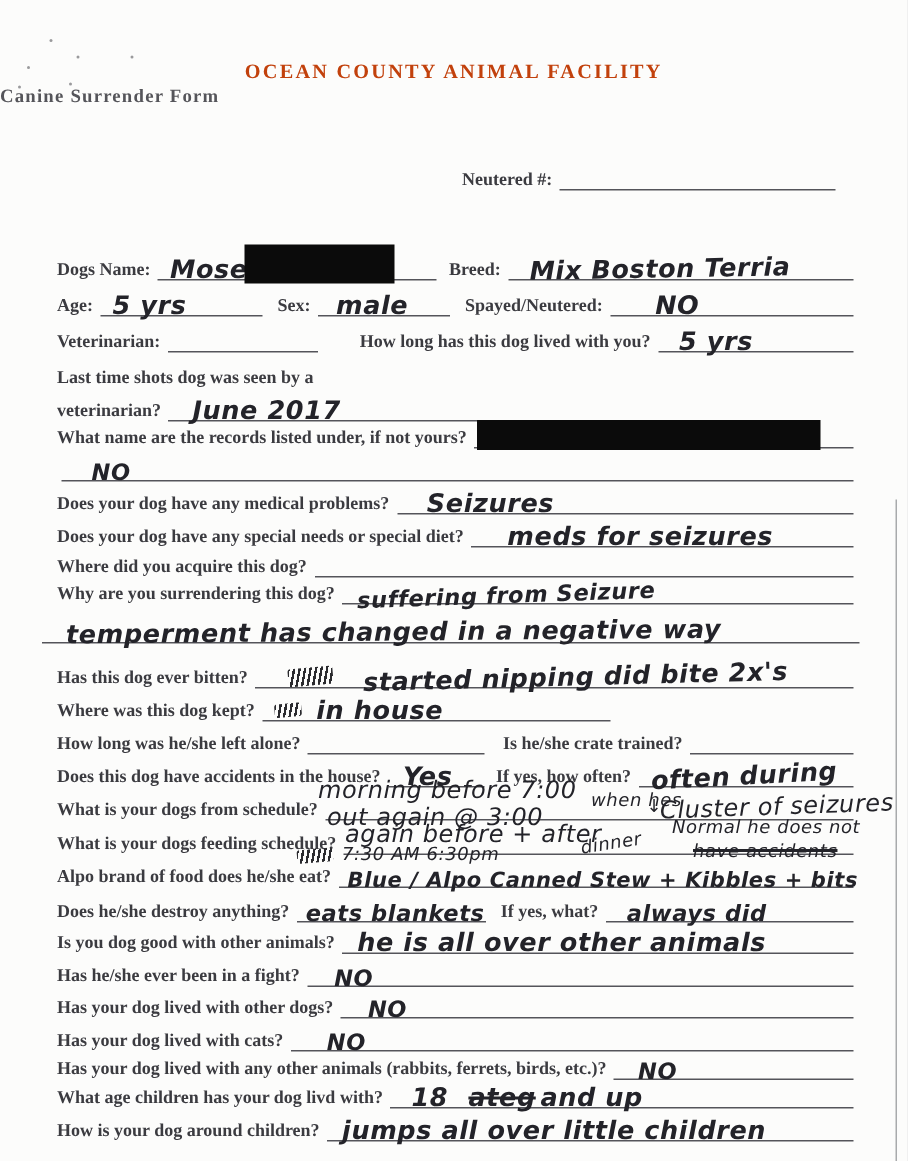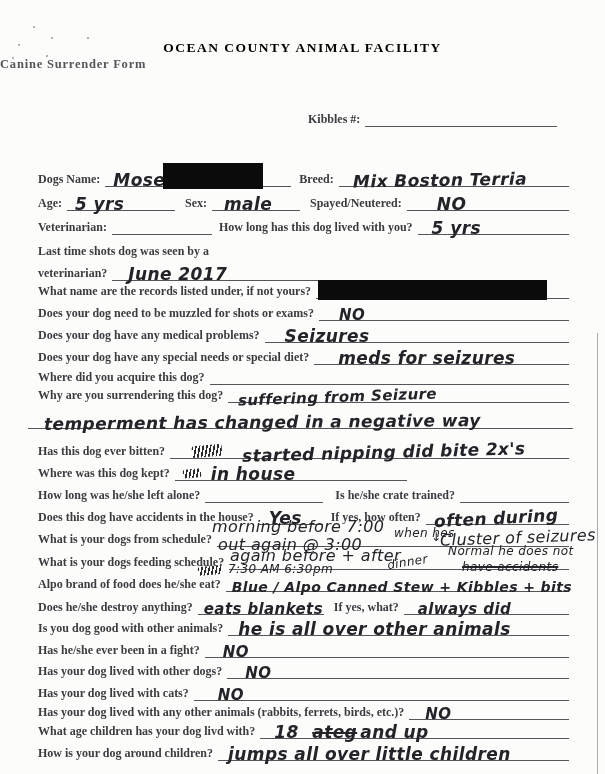--- a/index.html
+++ b/index.html
@@ -2,21 +2,21 @@
 <html><head>
 <meta charset="utf-8">
 <style>
   html,body{margin:0;padding:0;background:#e8e8e8;}
   #page{
     position:relative;width:605px;height:774px;background:#fcfcfb;
     overflow:hidden;font-family:"Liberation Serif",serif;
   }
   .ptitle{
     position:absolute;left:0;right:0;text-align:center;
-    font-weight:700;color:#000000;letter-spacing:1.5px;font-size:13.5px;
+    font-weight:700;color:#c2410c;letter-spacing:1.5px;font-size:13.5px;
     white-space:nowrap;
   }
   .psub{
     position:absolute;left:0;right:0;text-align:left;
     font-weight:700;color:#55555a;letter-spacing:0.8px;font-size:12.5px;
   }
   .row{
     position:absolute;left:38px;right:36px;height:17px;
     display:flex;align-items:flex-end;white-space:nowrap;
     font-weight:700;font-size:12px;color:#3b3b40;
@@ -56,21 +56,21 @@
   <span class="speck" style="left:18px;top:44px"></span>
   <span class="speck" style="left:87px;top:37px"></span>
   <span class="speck" style="left:12px;top:57px"></span>
   <span class="speck" style="left:46px;top:55px"></span>
   <div class="scanline" style="left:597px;top:333px;width:1px;height:441px"></div>
 
   <div class="ptitle" style="top:40px">OCEAN COUNTY ANIMAL FACILITY</div>
   <div class="psub" style="top:57px">Canine Surrender Form</div>
 
   <div class="row" style="top:110px;left:308px;right:48px">
-    <span class="lbl">Kibbles #:</span>
+    <span class="lbl">Neutered #:</span>
     <span class="blank"></span>
   </div>
 
   <div class="row" style="top:170px">
     <span class="lbl">Dogs Name:</span>
     <span class="blank fixed" style="width:186px">
       <span class="hand lg">Moses</span>
       <div class="redaction" style="left:58px;bottom:-3px;width:100px;height:26px"></div>
     </span>
     <span class="lbl" style="margin-left:8px">Breed:</span>
@@ -90,21 +90,21 @@
     </span>
     <span class="lbl" style="margin-left:10px">Spayed/Neutered:</span>
     <span class="blank">
       <span class="hand lg" style="left:30px">NO</span>
     </span>
   </div>
 
   <div class="row" style="top:218px">
     <span class="lbl">Veterinarian:</span>
     <span class="blank fixed" style="width:100px"></span>
-    <span class="lbl" style="margin-left:7px">How long has this dog lived with you?</span>
+    <span class="lbl" style="margin-left:28px">How long has this dog lived with you?</span>
     <span class="blank">
       <span class="hand lg" style="left:14px">5 yrs</span>
     </span>
   </div>
 
   <div class="row" style="top:242px">
     <span class="lbl">Last time shots dog was seen by a</span>
   </div>
   <div class="row" style="top:264px">
     <span class="lbl">veterinarian?</span>
@@ -114,21 +114,20 @@
   </div>
 
   <div class="row" style="top:282px">
     <span class="lbl">What name are the records listed under, if not yours?</span>
     <span class="blank">
       <div class="redaction" style="left:2px;right:22px;bottom:-2px;height:20px"></div>
     </span>
   </div>
 
   <div class="row" style="top:304px">
-    <span class="lbl">Does your dog need to be muzzled for shots or exams?</span>
     <span class="blank">
       <span class="hand" style="left:20px">NO</span>
     </span>
   </div>
 
   <div class="row" style="top:326px">
     <span class="lbl">Does your dog have any medical problems?</span>
     <span class="blank">
       <span class="hand lg" style="left:20px">Seizures</span>
     </span>

